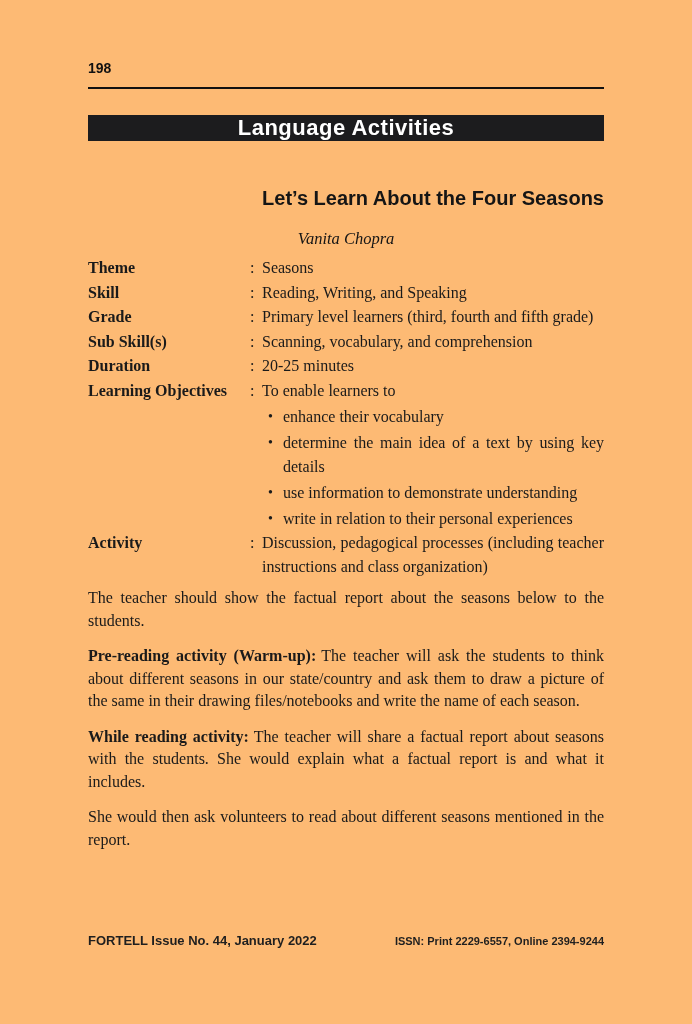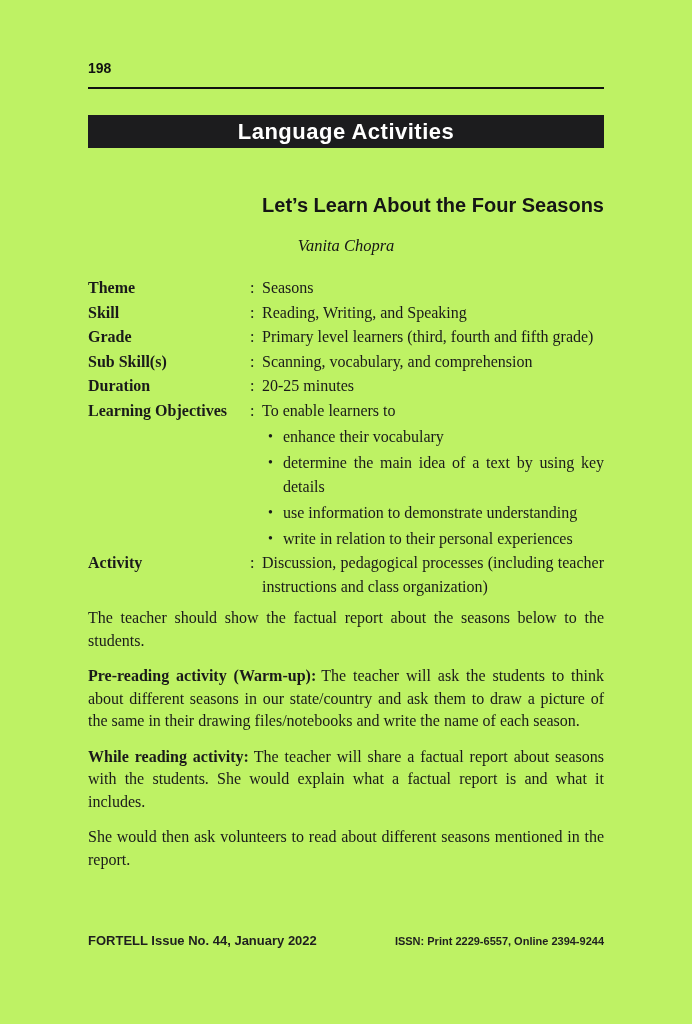--- a/index.html
+++ b/index.html
@@ -1,21 +1,21 @@
 <!DOCTYPE html>
 <html><head>
 <meta charset="utf-8">
 <style>
   html, body { margin: 0; padding: 0; background: #e8e8e8; }
   .page {
     position: relative;
     width: 692px;
     height: 1024px;
     margin: 0 auto;
-    background: #bef264;
+    background: #fdba74;
     color: #1a1a1a;
     overflow: hidden;
     font-family: "Liberation Serif", serif;
     box-sizing: border-box;
   }
   .content {
     position: absolute;
     left: 88px;
     right: 88px;
     top: 60px;
@@ -28,21 +28,21 @@
     color: #111;
   }
   .top-rule {
     border: none;
     border-top: 2.5px solid #111;
     margin: 11px 0 0 0;
   }
   .banner {
     margin-top: 26px;
     background: #1c1c1e;
-    height: 33px;
+    height: 26px;
     display: flex;
     align-items: center;
     justify-content: center;
   }
   .banner-title {
     font-family: "Liberation Sans", sans-serif;
     font-weight: 700;
     font-size: 22px;
     letter-spacing: 0.5px;
     color: #ffffff;
@@ -58,21 +58,21 @@
   }
   .author {
     margin-top: 21px;
     text-align: center;
     font-style: italic;
     font-size: 16.5px;
     line-height: 18px;
     color: #151515;
   }
   .meta {
-    margin-top: 21px;
+    margin-top: 8px;
     font-size: 16px;
   }
   .meta-row {
     display: grid;
     grid-template-columns: 162px 12px 1fr;
     line-height: 23.5px;
     margin-bottom: 1px;
   }
   .meta-label { font-weight: 700; }
   .meta-colon { text-align: left; }

